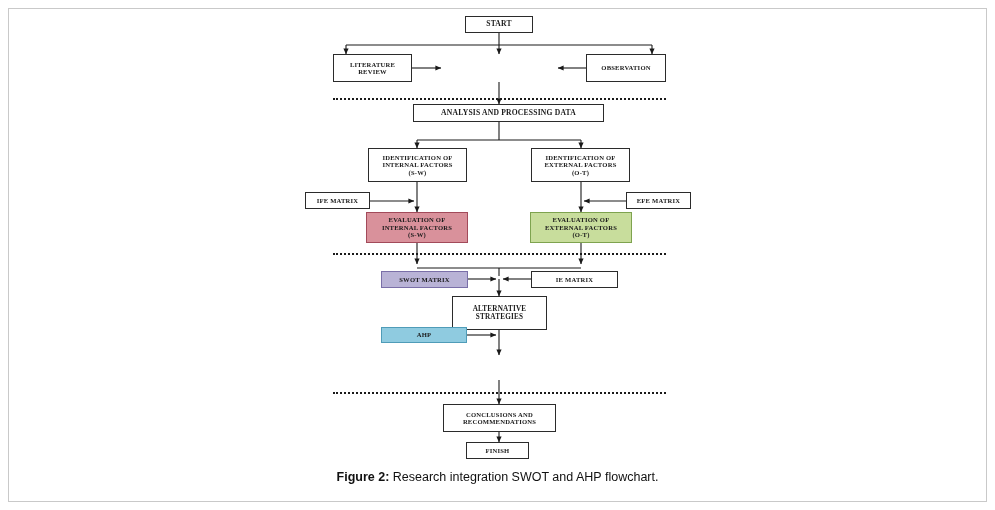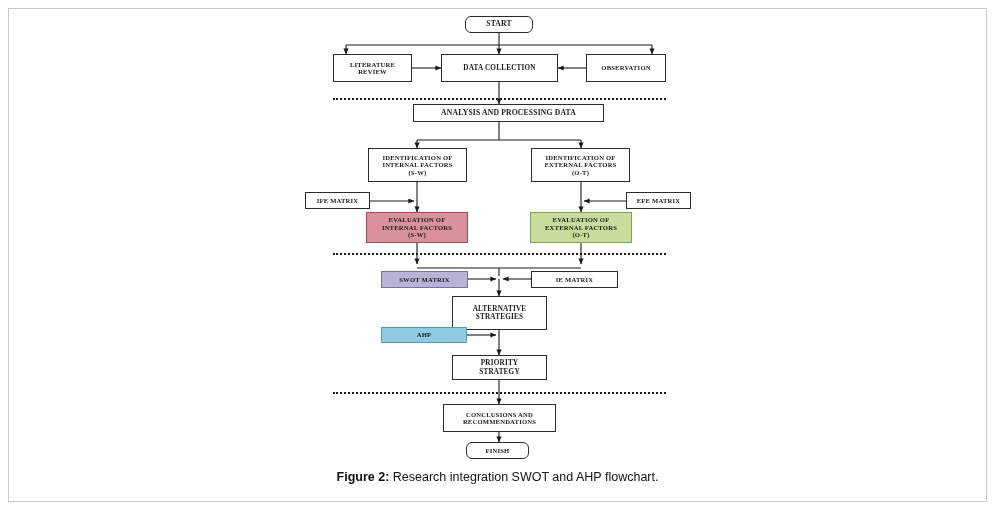--- a/index.html
+++ b/index.html
@@ -32,21 +32,21 @@
     justify-content:center;
     text-align:center;
     font-family:"Liberation Serif",serif;
     font-weight:bold;
     color:#1a1a1a;
     letter-spacing:.2px;
     line-height:1.12;
     white-space:pre-line;
     z-index:3;
   }
-  .node.round{border-radius:6px;}
+  .node.round{border-radius:0;}
   .f65{font-size:6.6px;}
   .f7{font-size:7.2px;}
   .f75{font-size:7.6px;}
 
   
   #lines{position:absolute;left:0;top:0;width:995px;height:510px;z-index:2;}
 
   
   .sep{
     position:absolute;
@@ -133,21 +133,20 @@
 
     <div class="sep" style="left:333px;top:98px;width:333px;"></div>
     <div class="sep" style="left:333px;top:253px;width:333px;"></div>
     <div class="sep" style="left:333px;top:392px;width:333px;"></div>
 
     <div class="node round f75" style="left:465px;top:16px;width:68px;height:17px;">START</div>
 
     <div class="node f65" style="left:333px;top:54px;width:79px;height:28px;">LITERATURE
 REVIEW</div>
 
-    <div class="node f7" style="left:441px;top:54px;width:117px;height:28px;">DATA COLLECTION</div>
 
     <div class="node f65" style="left:586px;top:54px;width:80px;height:28px;">OBSERVATION</div>
 
     <div class="node f75" style="left:413px;top:104px;width:191px;height:18px;">ANALYSIS AND PROCESSING DATA</div>
 
     <div class="node f65" style="left:368px;top:148px;width:99px;height:34px;">IDENTIFICATION OF
 INTERNAL FACTORS
 (S-W)</div>
 
     <div class="node f65" style="left:531px;top:148px;width:99px;height:34px;">IDENTIFICATION OF
@@ -168,22 +167,20 @@
 
     <div class="node f65" style="left:381px;top:271px;width:87px;height:17px;background:#b9b3d6;border-color:#7a6fa8;">SWOT MATRIX</div>
 
     <div class="node f65" style="left:531px;top:271px;width:87px;height:17px;">IE MATRIX</div>
 
     <div class="node f7" style="left:452px;top:296px;width:95px;height:34px;">ALTERNATIVE
 STRATEGIES</div>
 
     <div class="node f65" style="left:381px;top:327px;width:86px;height:16px;background:#8fcbe0;border-color:#4f9cb8;">AHP</div>
 
-    <div class="node f7" style="left:452px;top:355px;width:95px;height:25px;">PRIORITY
-STRATEGY</div>
 
     <div class="node f65" style="left:443px;top:404px;width:113px;height:28px;">CONCLUSIONS AND
 RECOMMENDATIONS</div>
 
     <div class="node round f65" style="left:466px;top:442px;width:63px;height:17px;">FINISH</div>
   </div>
 
   <div id="caption">
     <b>Figure 2:</b><span> Research integration SWOT and AHP flowchart.</span>
   </div>

